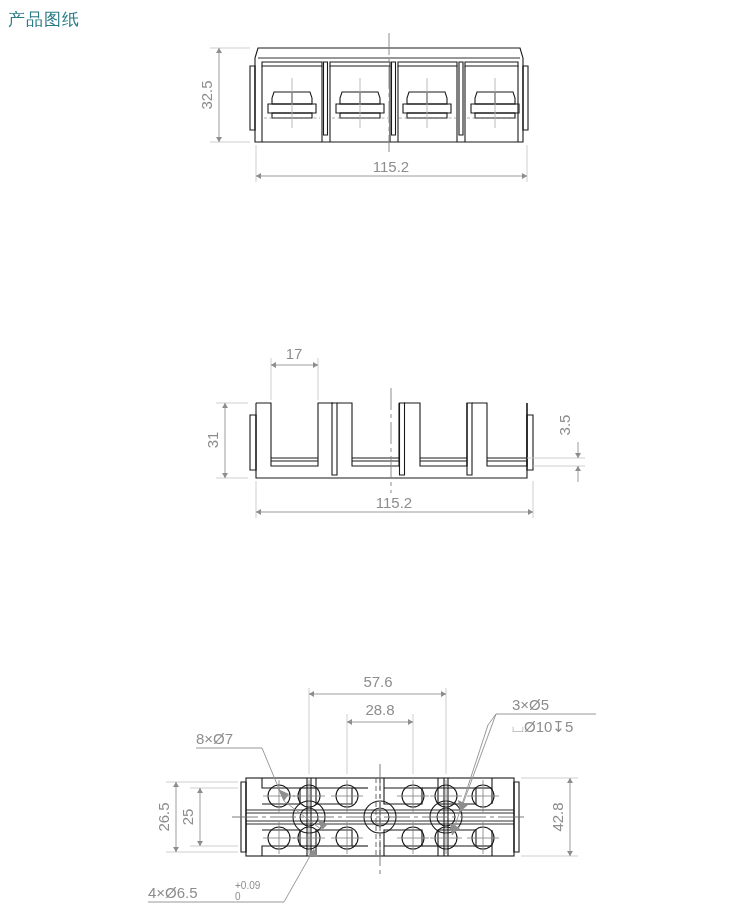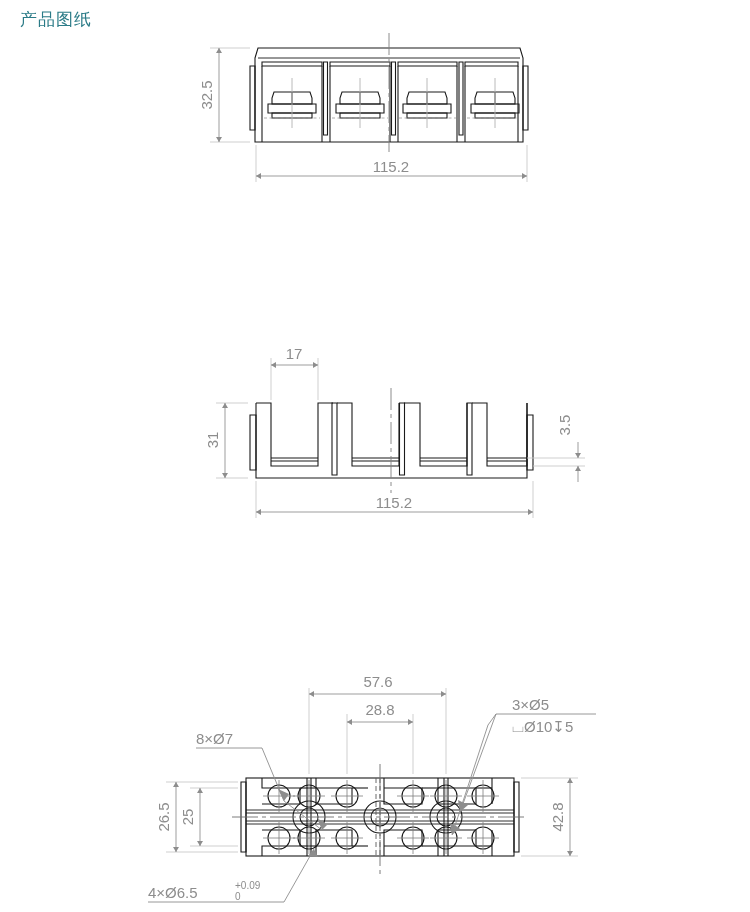--- a/index.html
+++ b/index.html
@@ -1,20 +1,20 @@
 <!DOCTYPE html>
 <html><head>
 <meta charset="utf-8">
 <style>
   html,body{margin:0;padding:0;background:#ffffff;}
   body{width:750px;height:912px;position:relative;overflow:hidden;
        font-family:"Liberation Sans","DejaVu Sans",sans-serif;}
 
   #page-title{
-    position:absolute;left:20px;top:10px;
+    position:absolute;left:8px;top:10px;
     font-size:17px;line-height:20px;
     color:#2b7b87;font-weight:normal;letter-spacing:1px;
     white-space:nowrap;
   }
 
   .view{position:absolute;}
   svg{display:block;overflow:visible;}
 
   .dimtxt{
     font-family:"Liberation Sans","DejaVu Sans",sans-serif;

